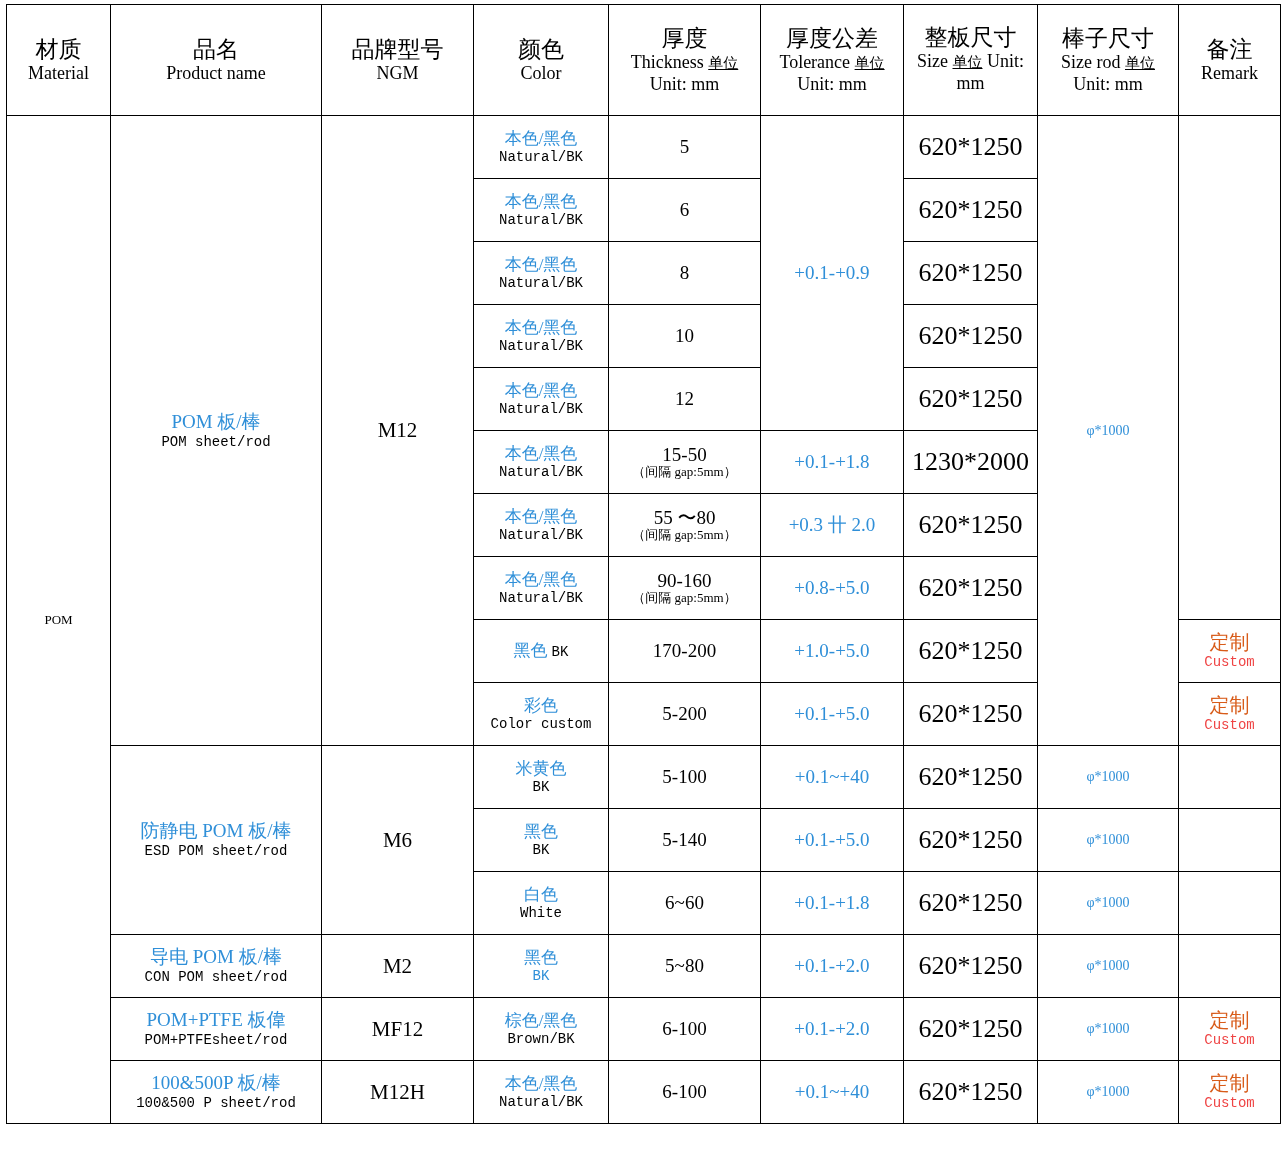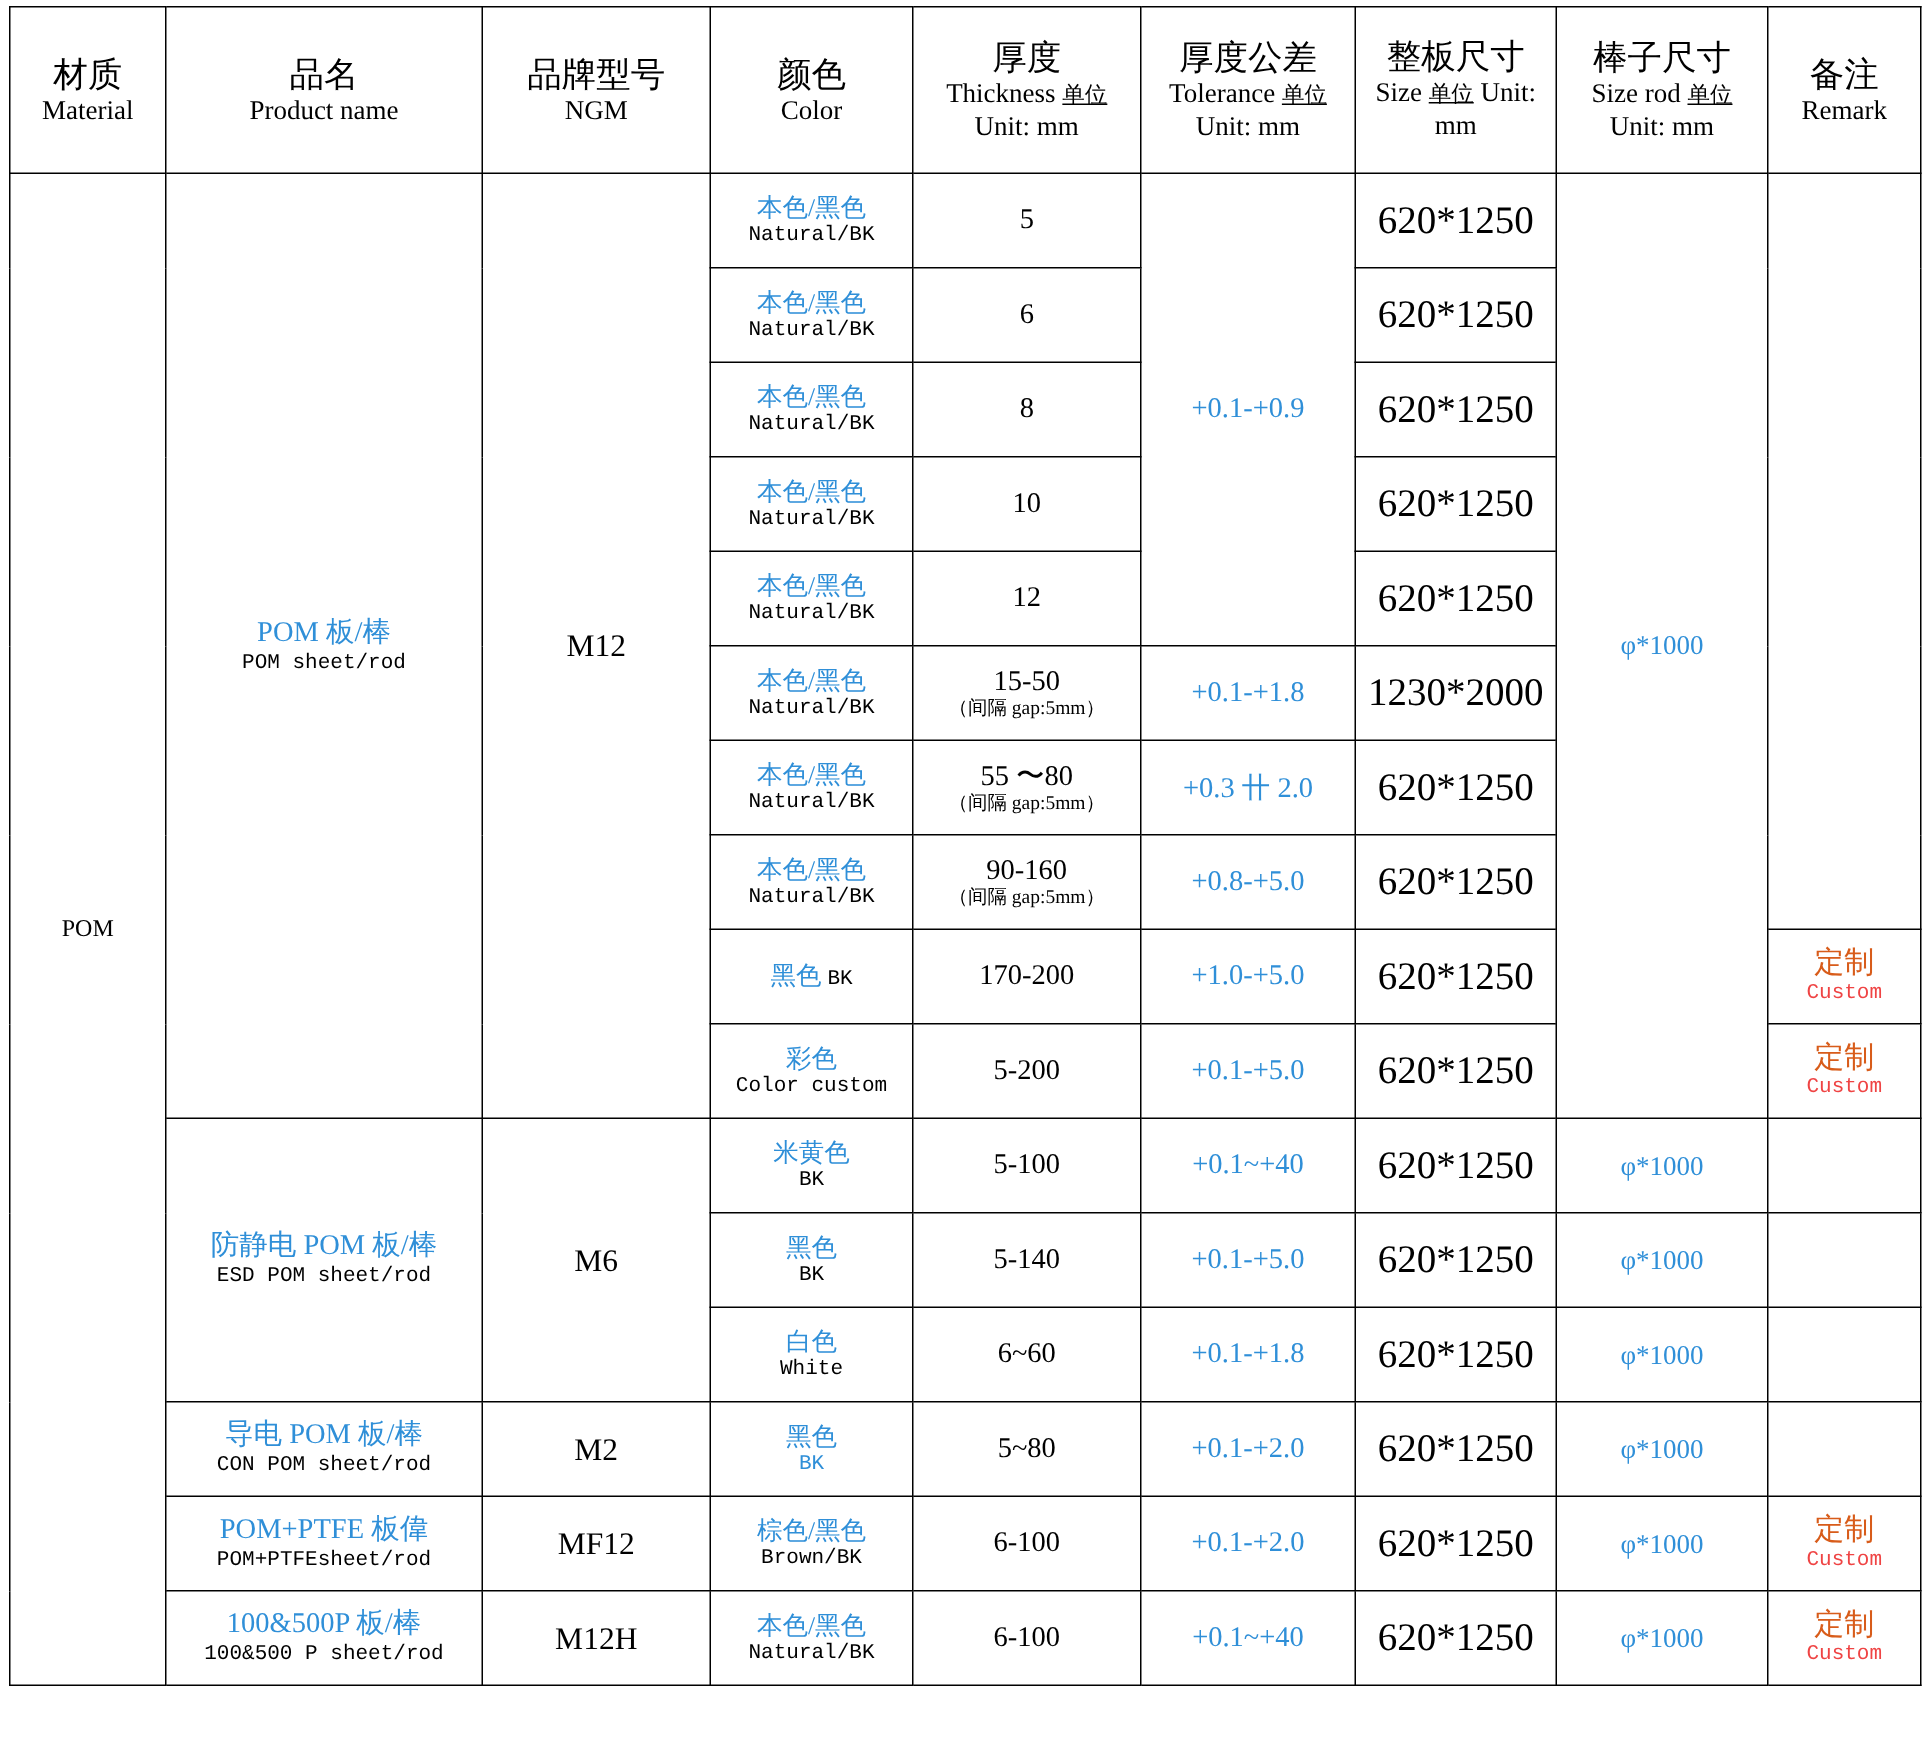--- a/index.html
+++ b/index.html
@@ -90,30 +90,30 @@
     line-height: 1.2;
   }
   .prod-cell .en {
     font-family: "Liberation Mono", monospace;
     font-size: 14px;
     color: #000;
     display: block;
     line-height: 1.2;
   }
   .material-cell {
-    font-size: 16px;
+    font-size: 13px;
     font-weight: bold;
   }
   .brand-cell { font-size: 21px; }
   .size-cell {
     font-size: 26px;
     text-align: left;
     padding-left: 4px;
   }
-  .rod-cell { font-size: 18px; color: #2f8fd8; }
+  .rod-cell { font-size: 14px; color: #2f8fd8; }
   .remark-cell .cn {
     font-size: 20px;
     color: #d85c1a;
     display: block;
     line-height: 1.15;
   }
   .remark-cell .en {
     font-family: "Liberation Mono", monospace;
     font-size: 14px;
     color: #ef4444;

